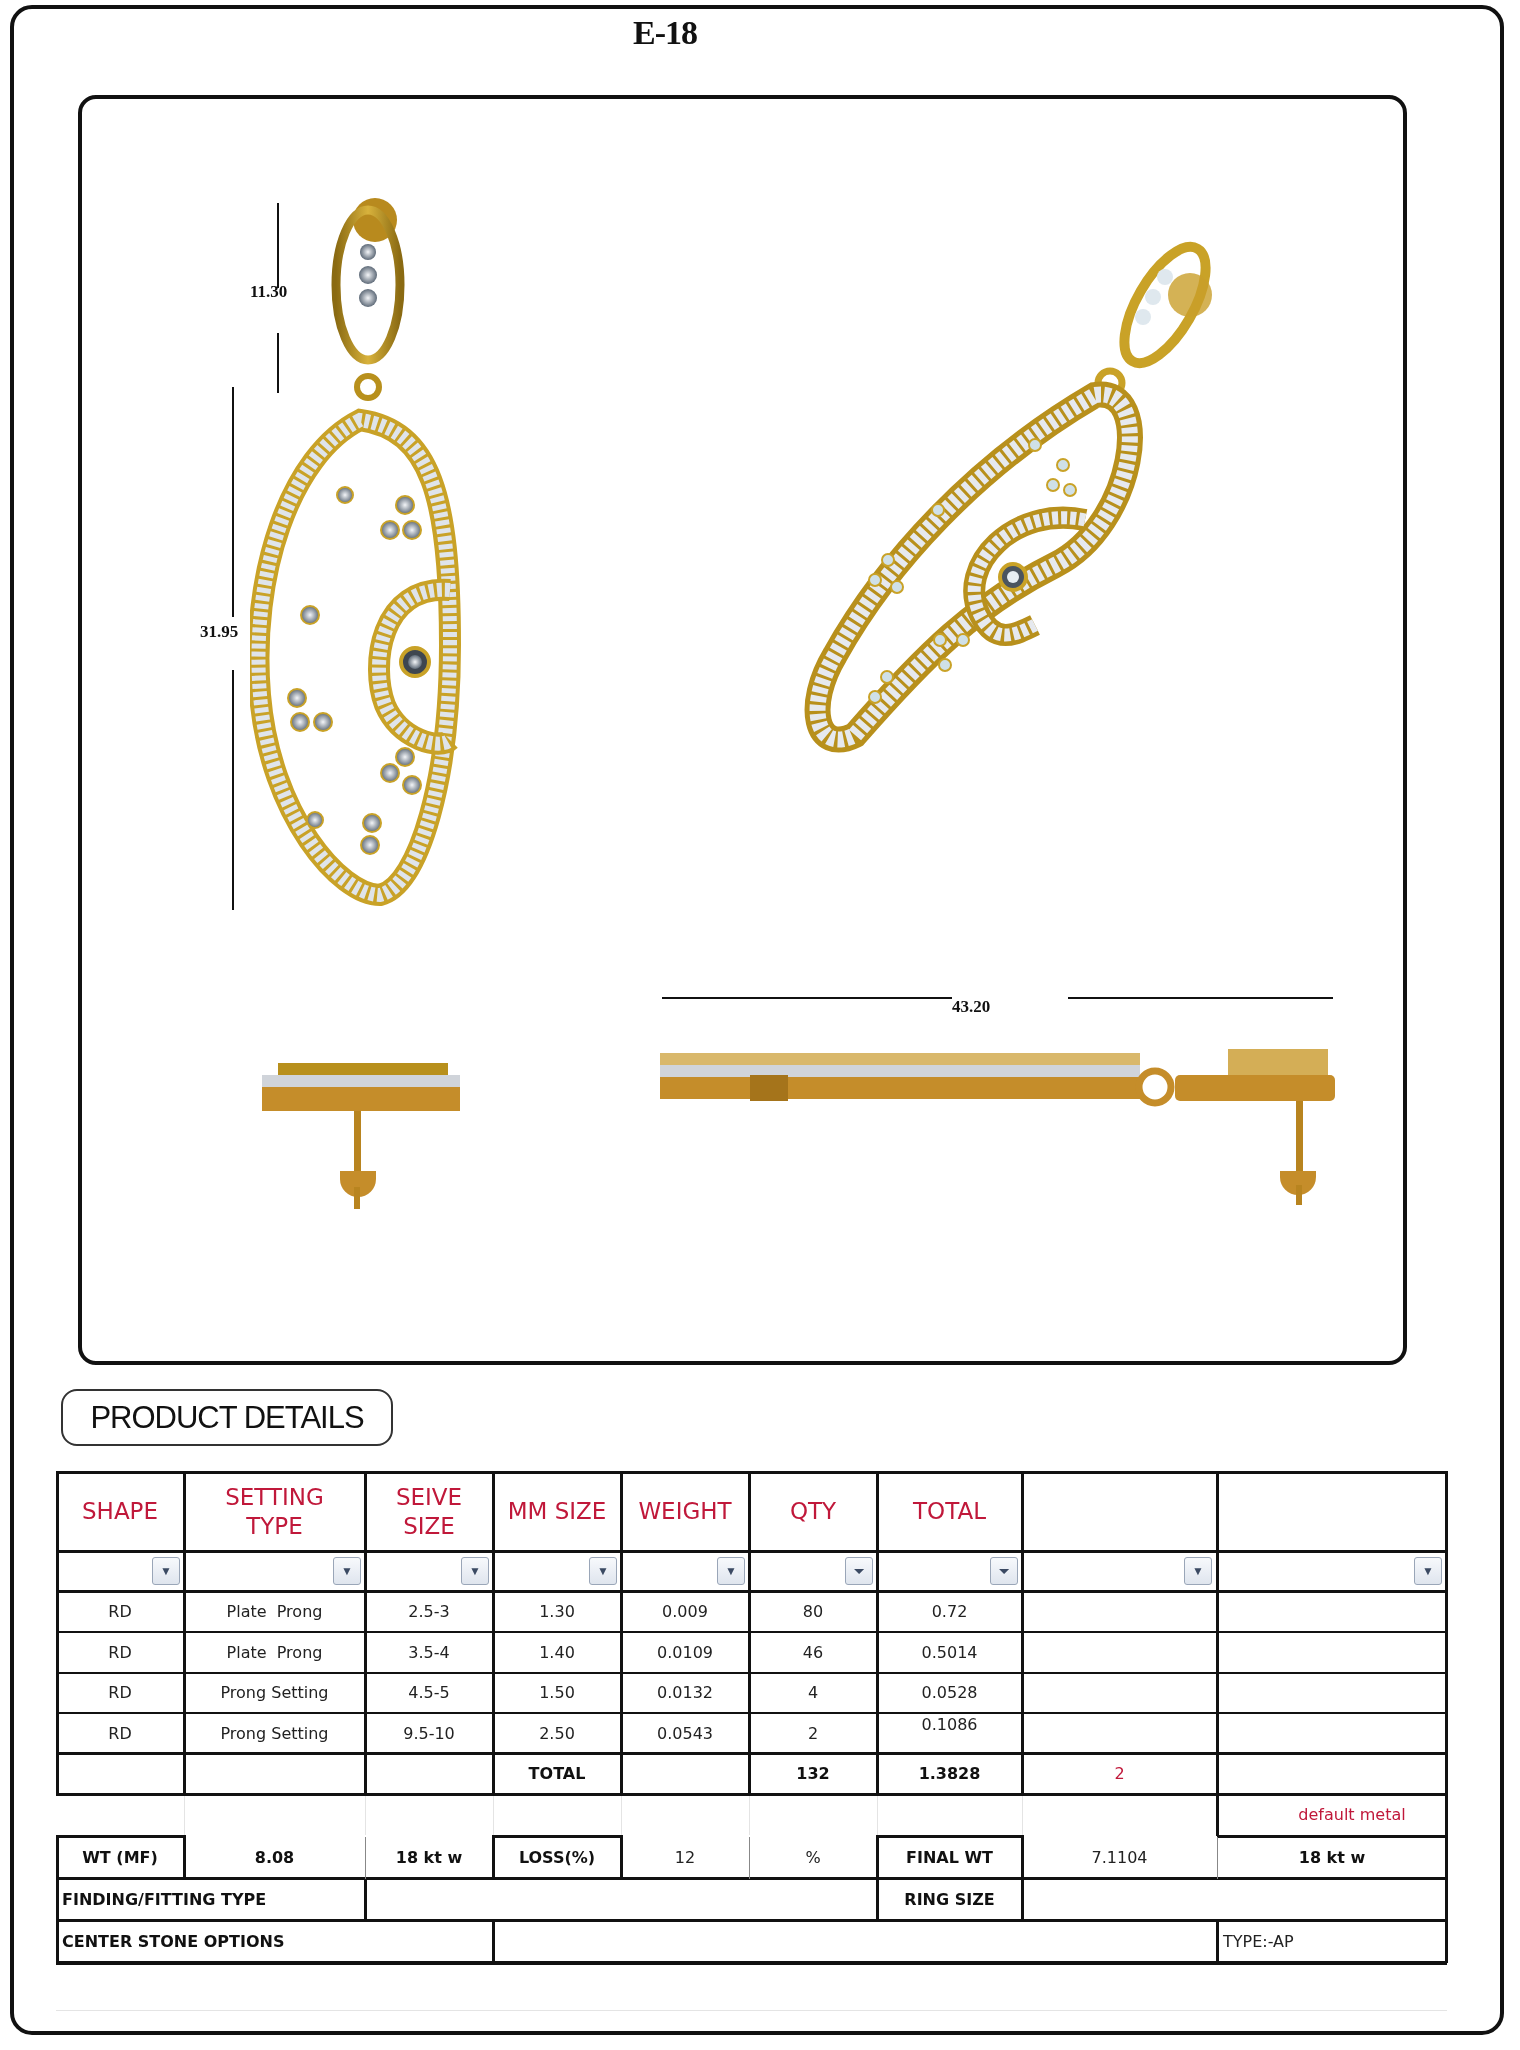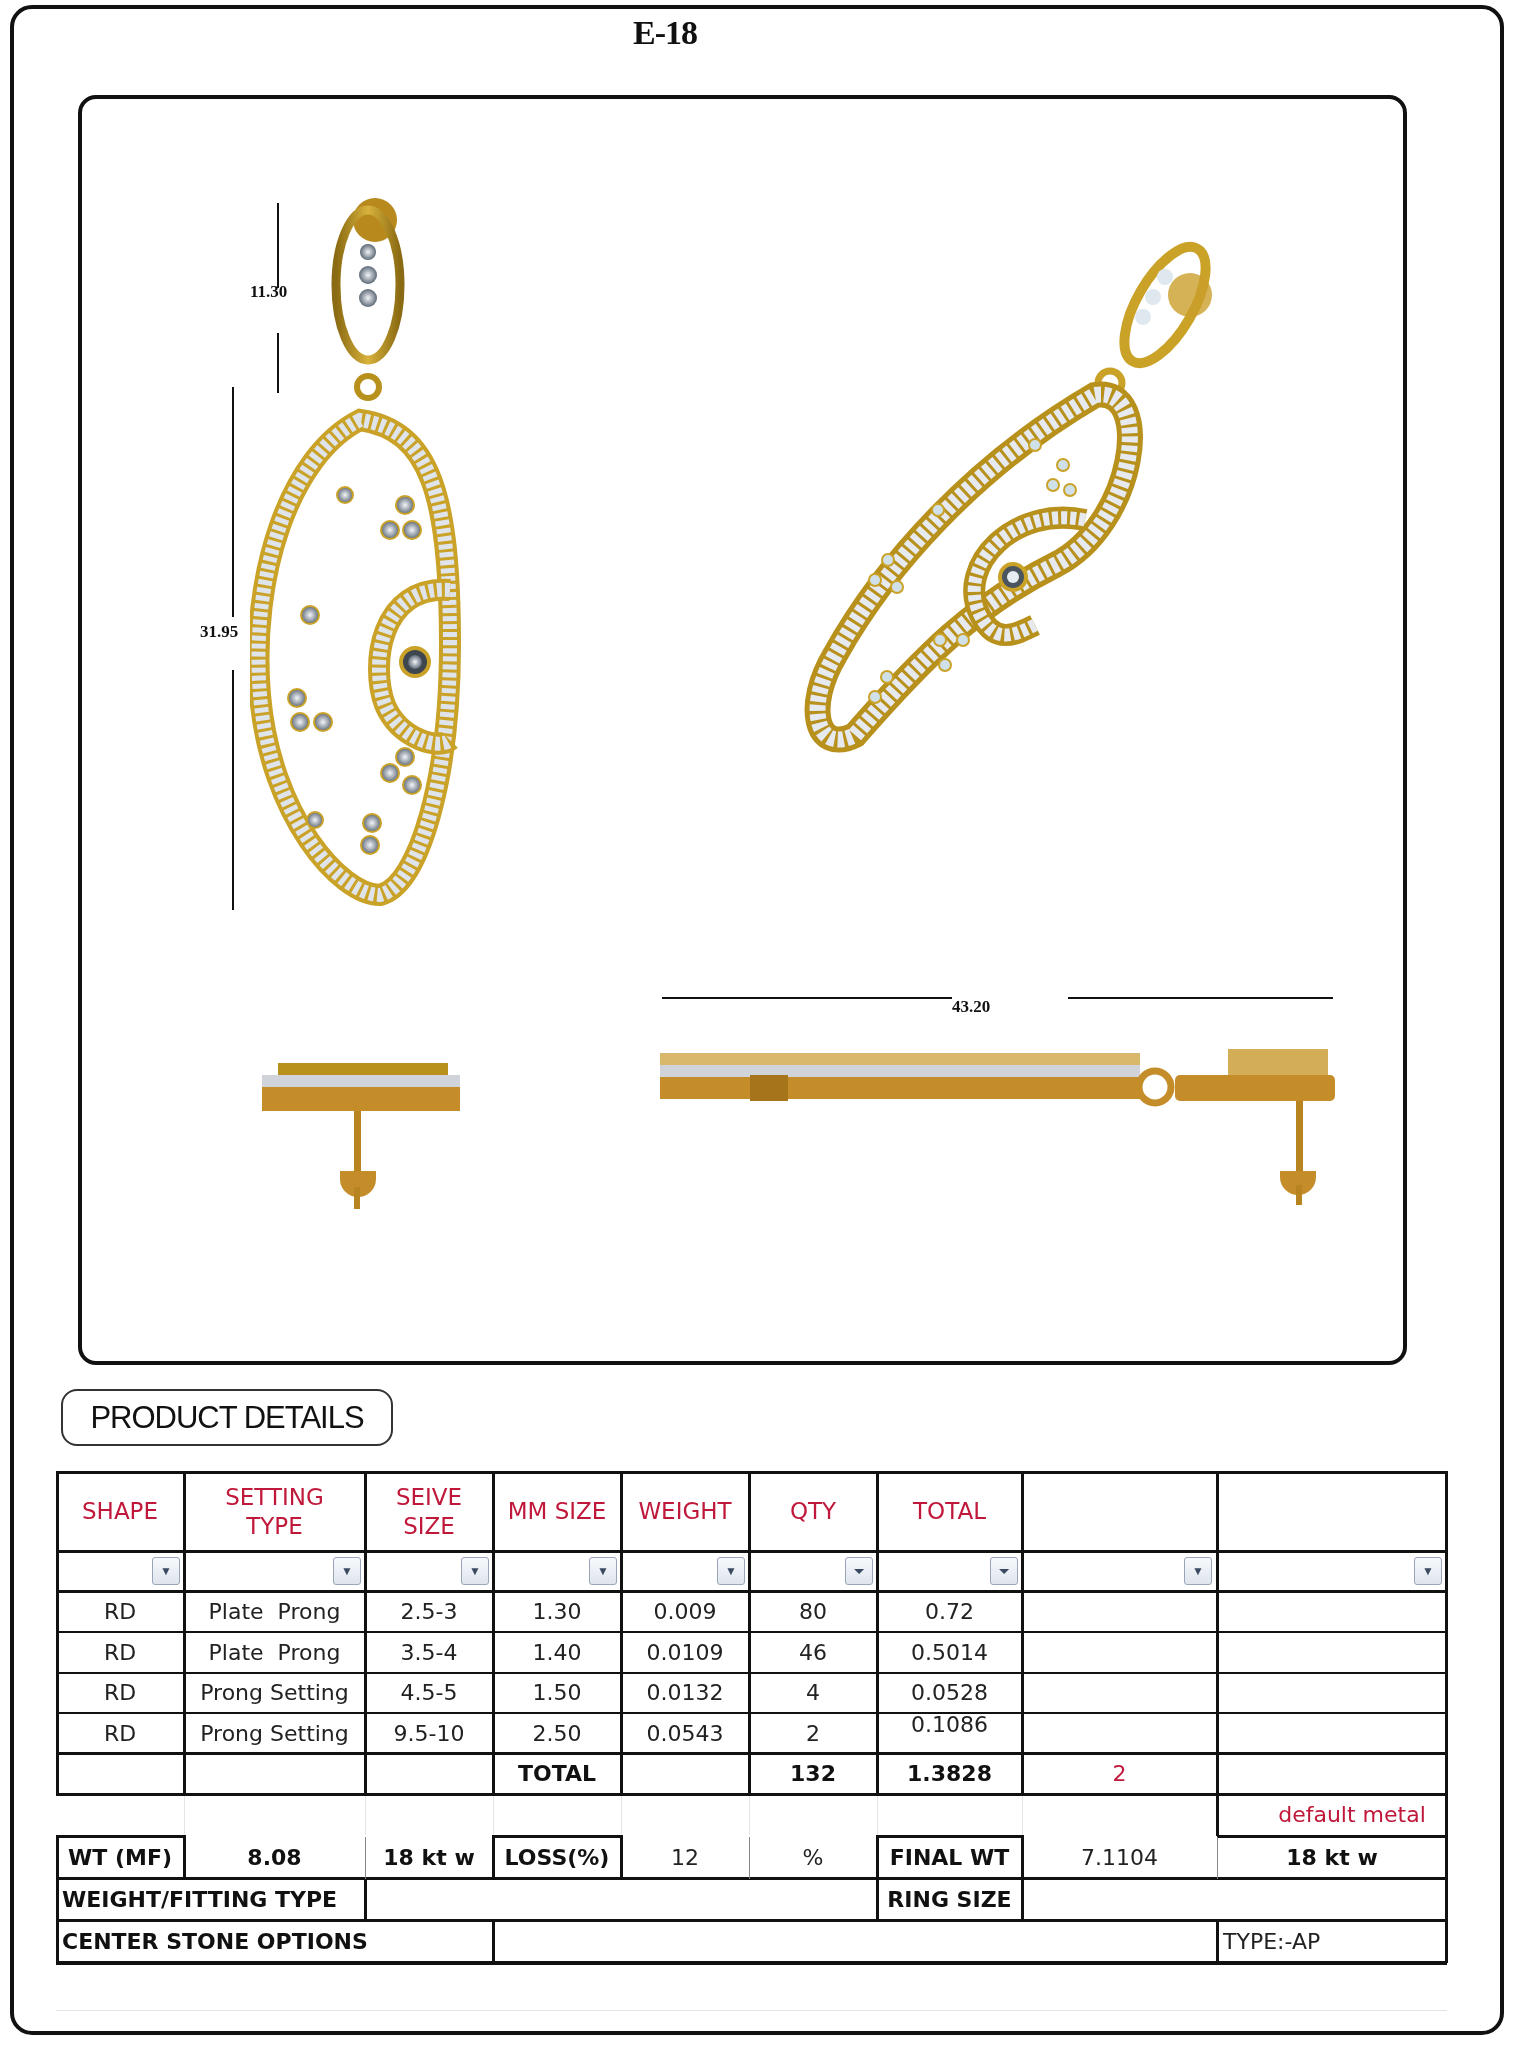--- a/index.html
+++ b/index.html
@@ -10,21 +10,21 @@
   .inner-frame { left:78px; top:95px; width:1329px; height:1270px; border:4px solid #111; border-radius:18px; box-sizing:border-box; }
   .dim-label { font-family:"Liberation Serif", serif; font-weight:bold; font-size:17px; color:#111; }
   .vline { width:2px; background:#111; }
   .hline { height:2px; background:#111; }
 
   
   .jewel svg { display:block; }
 
   .pd-button { left:61px; top:1389px; width:332px; height:57px; border:2px solid #333; border-radius:16px; box-sizing:border-box; background:#fff; display:flex; align-items:center; justify-content:center; font-family:"Liberation Sans", sans-serif; font-size:31px; color:#111; letter-spacing:-1px; }
 
-  .cell { position:absolute; box-sizing:border-box; display:flex; align-items:center; justify-content:center; text-align:center; font-family:"DejaVu Sans", sans-serif; font-size:22px; color:#222; line-height:1.25; }
+  .cell { position:absolute; box-sizing:border-box; display:flex; align-items:center; justify-content:center; text-align:center; font-family:"DejaVu Sans", sans-serif; font-size:16px; color:#222; line-height:1.25; }
   .hdr { color:#c0183a; font-size:23px; }
   .red { color:#c0183a; }
   .bold { font-weight:bold; color:#111; }
   .left { justify-content:flex-start; padding-left:6px; }
   .gridline-h { position:absolute; height:3px; background:#111; }
   .gridline-v { position:absolute; width:3px; background:#111; }
   .thin-h { position:absolute; height:1px; background:#e4e4e4; }
   .thin-v { position:absolute; width:1px; background:#e4e4e4; }
   .filter-btn { position:absolute; width:28px; height:28px; border:1px solid #9aa6b8; border-radius:3px; box-sizing:border-box; background:linear-gradient(#f7f9fc,#dfe5ee); display:flex; align-items:center; justify-content:center; font-size:12px; color:#3b4a63; }
 </style>
@@ -254,21 +254,21 @@
     <div class="cell bold" style="left:184px;top:1836px;width:181px;height:43px;">8.08</div>
     <div class="cell bold" style="left:365px;top:1836px;width:128px;height:43px;">18 kt w</div>
     <div class="cell bold" style="left:493px;top:1836px;width:128px;height:43px;">LOSS(%)</div>
     <div class="cell" style="left:621px;top:1836px;width:128px;height:43px;">12</div>
     <div class="cell" style="left:749px;top:1836px;width:128px;height:43px;">%</div>
     <div class="cell bold" style="left:877px;top:1836px;width:145px;height:43px;">FINAL WT</div>
     <div class="cell" style="left:1022px;top:1836px;width:195px;height:43px;">7.1104</div>
     <div class="cell bold" style="left:1217px;top:1836px;width:230px;height:43px;">18 kt w</div>
   </div>
 
-  <div class="cell bold left" style="left:56px;top:1879px;width:309px;height:42px;">WEIGHT/FITTING TYPE</div>
+  <div class="cell bold left" style="left:56px;top:1879px;width:309px;height:42px;">FINDING/FITTING TYPE</div>
   <div class="cell" style="left:365px;top:1879px;width:512px;height:42px;"></div>
   <div class="cell bold" style="left:877px;top:1879px;width:145px;height:42px;">RING SIZE</div>
   <div class="cell" style="left:1022px;top:1879px;width:425px;height:42px;"></div>
 
   <div class="cell bold left" style="left:56px;top:1921px;width:437px;height:42px;">CENTER STONE OPTIONS</div>
   <div class="cell" style="left:493px;top:1921px;width:724px;height:42px;"></div>
   <div class="cell left" style="left:1217px;top:1921px;width:230px;height:42px;">TYPE:-AP</div>
 
   <div class="gridline-h" style="left:56px;top:1471px;width:1391px;"></div>
   <div class="gridline-h" style="left:56px;top:1550px;width:1391px;"></div>

